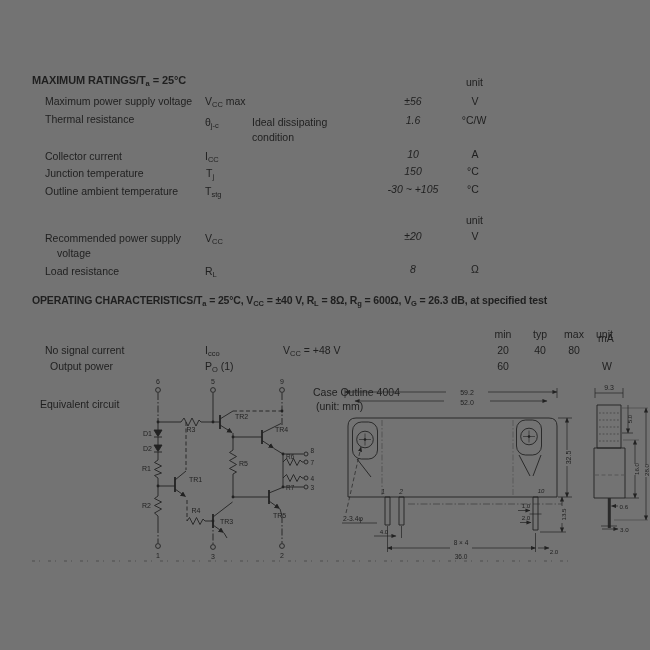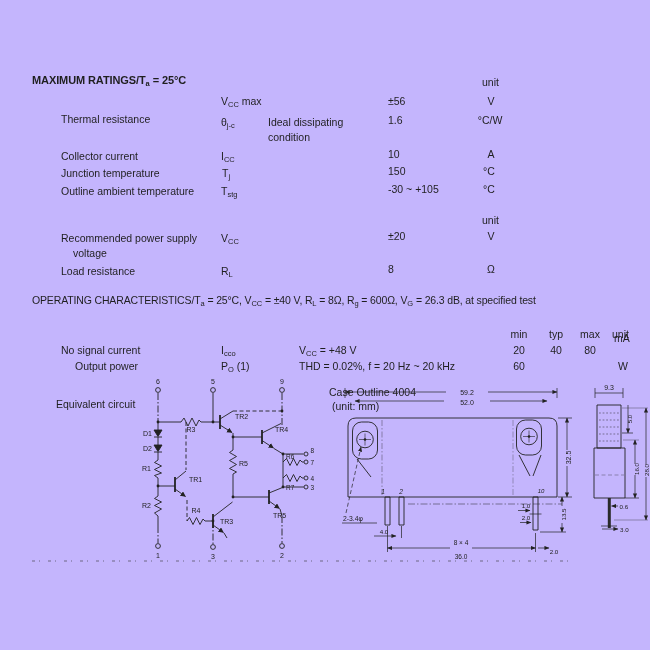--- a/index.html
+++ b/index.html
@@ -1,37 +1,38 @@
 <!DOCTYPE html>
 <html><head>
 <meta charset="utf-8">
 <style>
   html,body{margin:0;padding:0;background:#fff;}
-  #page{position:relative;width:650px;height:650px;background:#c4b5fd;overflow:hidden;
+  #page{position:relative;width:650px;height:650px;background:#737373;overflow:hidden;
         font-family:"Liberation Sans",sans-serif;color:#1f1f1f;}
   .abs{position:absolute;white-space:nowrap;}
   .h{font-weight:700;font-size:11px;letter-spacing:-0.1px;}
-  .h3{font-weight:400;font-size:10.5px;letter-spacing:-0.15px;}
-  .t{font-size:10.5px;margin-left:16px;}
-  .num{text-align:left;}
+  .h3{font-weight:700;font-size:10.5px;letter-spacing:-0.15px;}
+  .t{font-size:10.5px;}
+  .num{text-align:center;font-style:italic;}
   .ctr{text-align:center;}
   sub{font-size:7.5px;vertical-align:-2px;letter-spacing:0;}
   svg text{font-family:"Liberation Sans",sans-serif;fill:#222;}
   svg line,svg polyline,svg path,svg rect,svg circle{vector-effect:non-scaling-stroke;}
   .artifact{position:absolute;left:32px;top:560px;width:540px;height:2px;opacity:.30;
     background:repeating-linear-gradient(90deg,#333 0 3px,transparent 3px 7px,#333 7px 8px,transparent 8px 16px);}
 </style>
 </head>
 <body>
 
 <div id="page">
 
   <div class="abs h" style="left:32px;top:74px"><span>MAXIMUM RATINGS/T</span><sub>a</sub><span> = 25°C</span></div>
   <div class="abs t" style="left:466px;top:76px">unit</div>
 
+  <div class="abs t" style="left:45px;top:95px">Maximum power supply voltage</div>
   <div class="abs t" style="left:205px;top:95px"><span>V</span><sub>CC</sub><span> max</span></div>
   <div class="abs t num" style="left:372px;top:95px;width:82px">±56</div>
   <div class="abs t ctr" style="left:458px;top:95px;width:34px">V</div>
 
   <div class="abs t" style="left:45px;top:113px">Thermal resistance</div>
   <div class="abs t" style="left:205px;top:116px"><span>θ</span><sub>j-c</sub></div>
   <div class="abs t" style="left:252px;top:116px">Ideal dissipating</div>
   <div class="abs t" style="left:252px;top:131px">condition</div>
   <div class="abs t num" style="left:372px;top:114px;width:82px">1.6</div>
   <div class="abs t ctr" style="left:452px;top:114px;width:44px">°C/W</div>
@@ -72,23 +73,22 @@
   <div class="abs t" style="left:596px;top:328px">unit</div>
 
   <div class="abs t" style="left:45px;top:344px">No signal current</div>
   <div class="abs t" style="left:205px;top:344px"><span>I</span><sub>cco</sub></div>
   <div class="abs t" style="left:283px;top:344px"><span>V</span><sub>CC</sub><span> = +48 V</span></div>
   <div class="abs t ctr" style="left:492px;top:344px;width:22px">20</div>
   <div class="abs t ctr" style="left:529px;top:344px;width:22px">40</div>
   <div class="abs t ctr" style="left:563px;top:344px;width:22px">80</div>
   <div class="abs t" style="left:598px;top:332px">mA</div>
 
-  <div class="abs t" style="left:59px;top:360px">Output power</div>
+  <div class="abs t" style="left:50px;top:360px">Output power</div>
   <div class="abs t" style="left:205px;top:360px"><span>P</span><sub>O</sub><span> (1)</span></div>
-  <div class="abs t" style="left:283px;top:360px">THD = 0.02%, f = 20 Hz ~ 20 kHz</div>
   <div class="abs t ctr" style="left:492px;top:360px;width:22px">60</div>
   <div class="abs t" style="left:602px;top:360px">W</div>
 
   <div class="abs t" style="left:40px;top:398px">Equivalent circuit</div>
 
   <svg class="abs" style="left:125px;top:374px" width="210" height="195" viewBox="0 0 210 195">
     <defs>
       <marker id="ah" markerWidth="7" markerHeight="7" refX="5.5" refY="3" orient="auto">
         <path d="M0,0 L6,3 L0,6 Z" fill="#222"></path>
       </marker>

